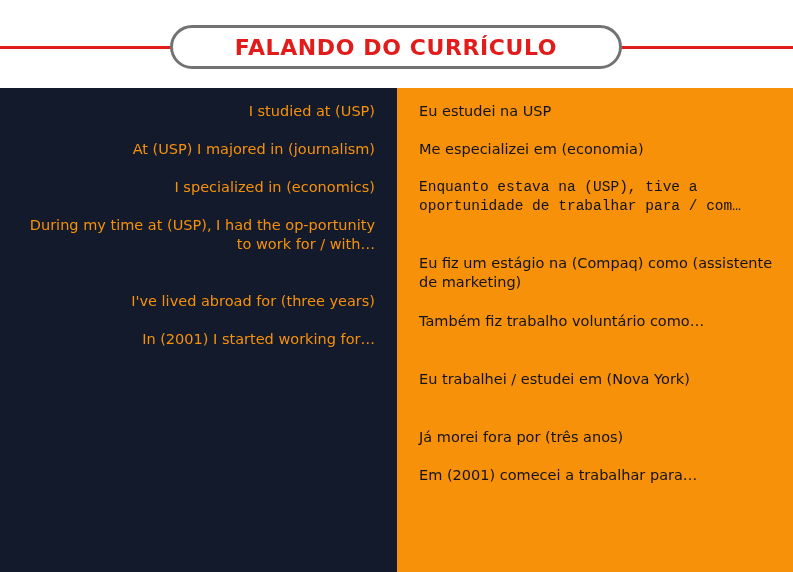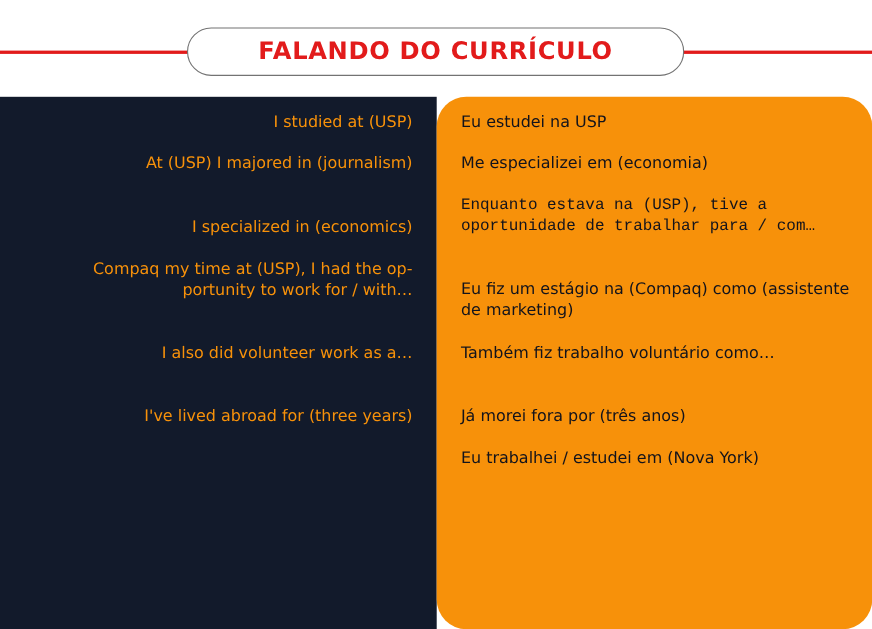--- a/index.html
+++ b/index.html
@@ -36,21 +36,21 @@
     width: 793px;
     height: 3px;
     background: #e21b1b;
   }
   .title-pill {
     position: absolute;
     left: 170px;
     top: 25px;
     width: 452px;
     height: 44px;
-    border: 1px solid #737373;
+    border: 3px solid #737373;
     border-radius: 24px;
     background: #ffffff;
     box-sizing: border-box;
     display: flex;
     align-items: center;
     justify-content: center;
   }
   .title-text {
     color: #e21b1b;
     font-size: 22px;
@@ -74,21 +74,20 @@
     background: #121a2b;
     box-sizing: border-box;
     padding: 14px 22px 0 28px;
   }
   .col-pt {
     width: 396px;
     height: 484px;
     background: #f7910a;
     box-sizing: border-box;
     padding: 14px 18px 0 22px;
-    border-radius: 27px;
   }
   .row-en {
     color: #f7910a;
     font-size: 14.5px;
     line-height: 19px;
     text-align: right;
     margin-bottom: 0;
   }
   .row-pt {
     color: #12131c;
@@ -107,29 +106,30 @@
     <div class="header-rule"></div>
     <div class="title-pill">
       <span class="title-text">FALANDO DO CURRÍCULO</span>
     </div>
   </div>
 
   <div class="columns">
     <div class="col-en" id="col-en">
         <div class="row-en" style="height: 38px;">I studied at (USP)</div>
         <div class="row-en" style="height: 38px;">At (USP) I majored in (journalism)</div>
-        <div class="row-en" style="height: 38px; margin-top: 20px;">I specialized in (economics)</div>
-        <div class="row-en" style="height: 76px;">Compaq my time at (USP), I had the op-portunity to work for / with…</div>
-        <div class="row-en" style="height: 58px;">I also did volunteer work as a…</div>
+        <div class="row-en" style="height: 38px;">I specialized in (economics)</div>
+        <div class="row-en" style="height: 76px;">During my time at (USP), I had the op-portunity to work for / with…</div>
         <div class="row-en" style="height: 38px;">I've lived abroad for (three years)</div>
+        <div class="row-en" style="height: 58px;">In (2001) I started working for…</div>
       </div>
     <div class="col-pt" id="col-pt">
         <div class="row-pt" style="height: 38px;">Eu estudei na USP</div>
         <div class="row-pt" style="height: 38px;">Me especializei em (economia)</div>
         <div class="row-pt" style="height: 76px; font-family: Liberation Mono, monospace;">Enquanto estava na (USP), tive a oportunidade de trabalhar para / com…</div>
         <div class="row-pt" style="height: 58px;">Eu fiz um estágio na (Compaq) como (assistente de marketing)</div>
         <div class="row-pt" style="height: 58px;">Também fiz trabalho voluntário como…</div>
+        <div class="row-pt" style="height: 58px;">Eu trabalhei / estudei em (Nova York)</div>
         <div class="row-pt" style="height: 38px;">Já morei fora por (três anos)</div>
-        <div class="row-pt" style="height: 58px;">Eu trabalhei / estudei em (Nova York)</div>
+        <div class="row-pt" style="height: 58px;">Em (2001) comecei a trabalhar para…</div>
       </div>
   </div>
 
 </div>
 
 </body></html>

